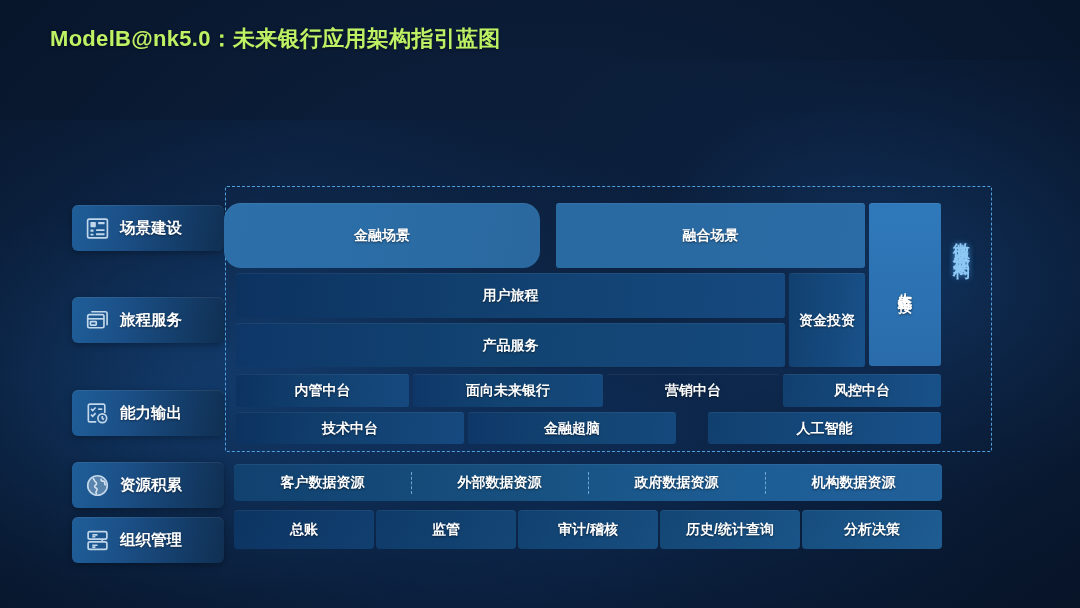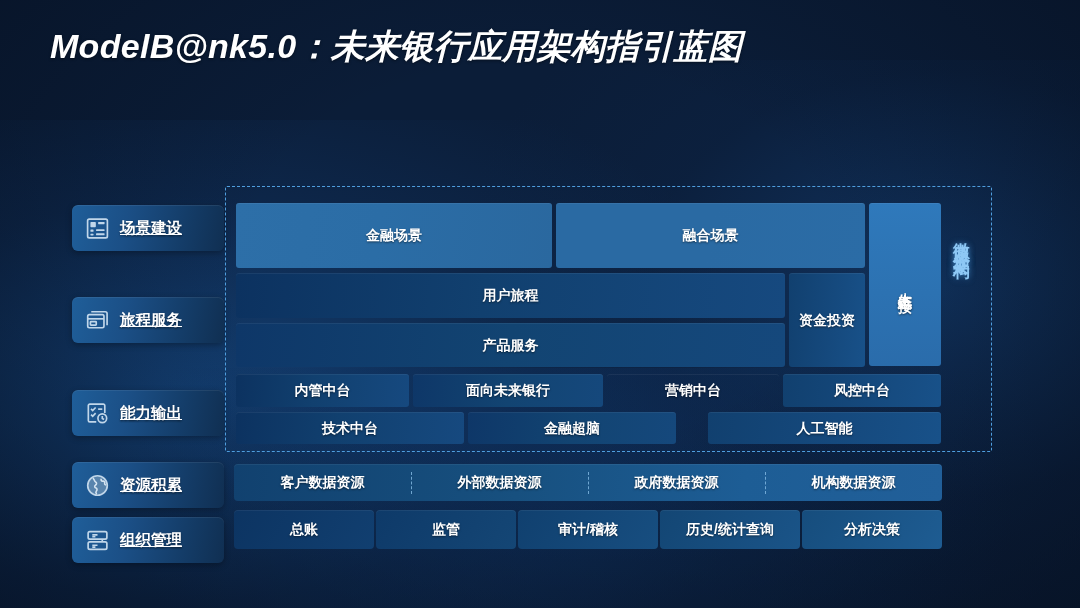--- a/index.html
+++ b/index.html
@@ -31,24 +31,23 @@
     background: radial-gradient(ellipse at 50% 30%, rgba(14,48,94,0.6) 0%, rgba(11,29,56,0) 70%);
   }
   .bg-vignette {
     position: absolute; inset: 0;
     background: radial-gradient(ellipse at 50% 42%, rgba(0,0,0,0) 38%, rgba(4,12,26,0.55) 100%);
   }
 
   
   .header { position: absolute; left: 50px; top: 24px; width: 990px; }
   .title {
-    font-size: 34px; font-weight: bold; letter-spacing: 0.3px;
-    color: #ffffff; white-space: nowrap;
+    font-size: 22px; font-weight: bold; letter-spacing: 0.3px;
+    color: #bef264; white-space: nowrap;
     text-shadow: 0 1px 3px rgba(0,0,0,0.45);
-    font-style: italic;
   }
   .desc {
     margin-top: 18px; margin-left: 8px;
     width: 982px;
     font-size: 12.6px; line-height: 21px;
     color: #e2eaf4; text-align: justify;
   }
 
   
   .sidebar { position: absolute; left: 72px; top: 205px; width: 152px; }
@@ -57,21 +56,20 @@
     border-radius: 6px;
     background: linear-gradient(100deg, #1f5e99 0%, #1b4f86 36%, #143d69 72%, #102f52 100%);
     box-shadow: inset 0 1px 0 rgba(255,255,255,0.07), 0 2px 6px rgba(0,0,0,0.3);
     display: flex; align-items: center; padding-left: 13px; gap: 10px;
   }
   .side-item .ico { width: 25px; height: 25px; flex: 0 0 25px; opacity: 0.92; }
   .side-item .ico svg { display: block; width: 25px; height: 25px; }
   .side-item .lbl {
     font-size: 15.5px; font-weight: bold; color: #ffffff; white-space: nowrap;
     text-shadow: 0 1px 2px rgba(0,0,0,0.45);
-    text-decoration: underline;
   }
 
   
   .dashed-frame {
     position: absolute; left: 225px; top: 186px;
     width: 767px; height: 266px;
     border: 1.5px dashed #4f9ede; border-radius: 2px;
   }
 
   
@@ -193,21 +191,21 @@
         <path d="M16.6 10.6v2.8"></path>
       </svg>
     </span>
     <span class="lbl">组织管理</span>
   </div>
 </div>
 
 <div class="dashed-frame"></div>
 <div class="ms-label">微服务架构</div>
 
-<div class="cell tone-bright" style="left:236px; top:203px; width:316px; height:65px;">
+<div class="cell tone-bright" style="left:224px; top:203px; width:316px; height:65px;border-radius:17px;">
   <span>金融场景</span>
 </div>
 <div class="cell tone-bright2" style="left:556px; top:203px; width:309px; height:65px;">
   <span>融合场景</span>
 </div>
 <div class="cell tone-eco vertical" style="left:869px; top:203px; width:72px; height:163px;">
   <span>生态链接</span>
 </div>
 
 <div class="cell tone-deep" style="left:236px; top:273px; width:549px; height:45px;">

